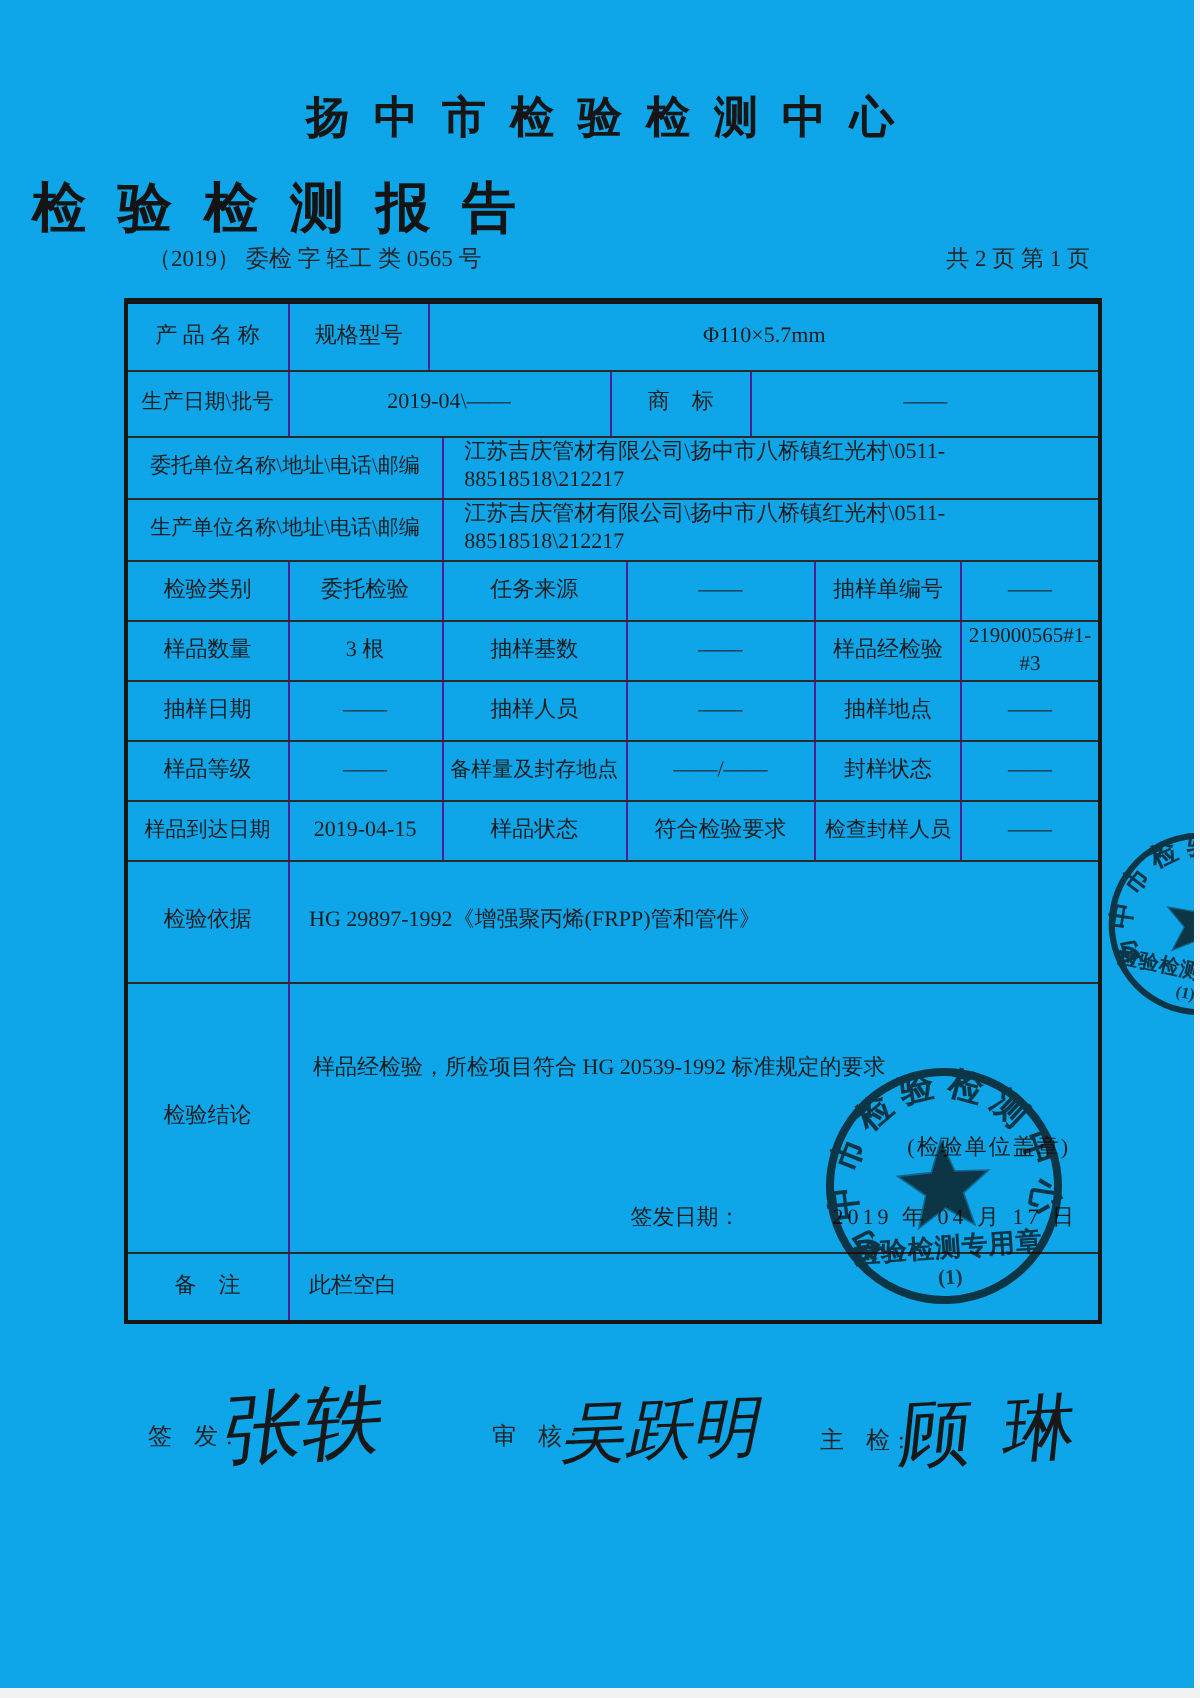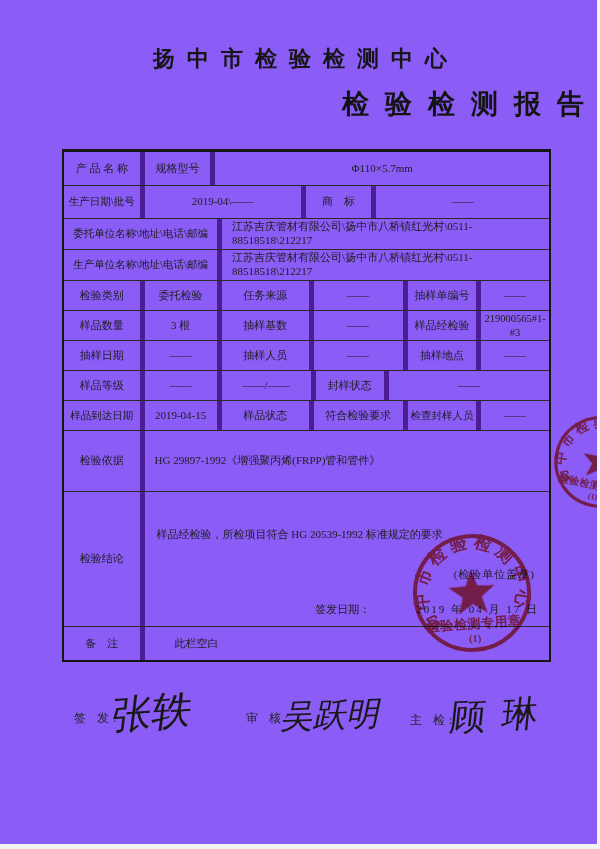--- a/index.html
+++ b/index.html
@@ -1,42 +1,42 @@
 <!DOCTYPE html>
 <html><head>
 <meta charset="utf-8">
 <style>
   html,body{margin:0;padding:0;background:#ffffff;}
   .page{
-    position:relative;width:600px;height:849px;background:#8b5cf6;overflow:hidden;
+    position:relative;width:600px;height:849px;background:#0ea5e9;overflow:hidden;
     font-family:"Liberation Serif","DejaVu Serif",serif;color:#1c1c1c;
   }
   
   .org-title{
     position:absolute;top:44px;left:0;width:100%;text-align:center;
     font-size:22px;font-weight:bold;letter-spacing:12px;text-indent:12px;color:#161616;
   }
   .report-title{
-    position:absolute;top:86px;left:0;width:100%;text-align:right;
+    position:absolute;top:86px;left:0;width:100%;text-align:left;
     font-size:27px;font-weight:bold;letter-spacing:16px;text-indent:16px;color:#141414;
   }
   .subheader{
     position:absolute;top:122px;left:0;width:100%;box-sizing:border-box;
     padding:0 55px 0 74px;display:flex;justify-content:space-between;
     font-size:11.5px;color:#242424;
   }
   
   .tbl{
     position:absolute;left:62px;top:149px;width:489px;box-sizing:border-box;
     border:2px solid #161616;border-top-width:3px;background:transparent;
   }
   .tr{display:flex;border-bottom:1px solid #2a2a2a;box-sizing:border-box;}
-  .tr:last-child{border-bottom:none;gap:20px;}
+  .tr:last-child{border-bottom:none;}
   .td{
-    box-sizing:border-box;border-right:5px solid #4c1d95;
+    box-sizing:border-box;border-right:1px solid #4c1d95;
     display:flex;align-items:center;justify-content:center;text-align:center;
     font-size:11px;line-height:1.25;padding:1px 2px;color:#1d1d1d;overflow:hidden;
   }
   .td:last-child{border-right:none;}
   .td.left{justify-content:flex-start;text-align:left;padding-left:10px;}
   .td.small{font-size:10.5px;}
   
   .wA1{width:16.6%}.wA2{width:33.2%}.wA3{width:14.6%}.wA4{flex:1}
   .wB1{width:32.6%}.wB2{flex:1}
   .wC1{width:16.6%}.wC2{width:15.9%}.wC3{width:19.0%}.wC4{width:19.4%}.wC5{width:15.1%}.wC6{flex:1}
@@ -69,20 +69,24 @@
   .scan-edge-bottom{position:absolute;left:0;right:0;bottom:0;height:5px;background:#f2f2f3;}
   .scan-edge-right{position:absolute;top:0;bottom:0;right:0;width:3px;background:#f5f5f5;}
 </style>
 </head>
 <body>
 
 <div class="page">
 
   <div class="org-title">扬中市检验检测中心</div>
   <div class="report-title">检验检测报告</div>
+  <div class="subheader">
+    <span>（2019） 委检 字 轻工 类 0565 号</span>
+    <span>共 2 页 第 1 页</span>
+  </div>
 
   <div class="tbl">
 
     <div class="tr" style="height:34px">
       <div class="td wA1">产 品 名 称</div>
       <div class="td wA3">规格型号</div>
       <div class="td wA4">Φ110×5.7mm</div>
     </div>
 
     <div class="tr" style="height:33px">
@@ -125,20 +129,21 @@
       <div class="td wC2">——</div>
       <div class="td wC3">抽样人员</div>
       <div class="td wC4">——</div>
       <div class="td wC5">抽样地点</div>
       <div class="td wC6">——</div>
     </div>
 
     <div class="tr" style="height:30px">
       <div class="td wC1">样品等级</div>
       <div class="td wC2">——</div>
+      <div class="td wC3 small">备样量及封存地点</div>
       <div class="td wC4">——/——</div>
       <div class="td wC5">封样状态</div>
       <div class="td wC6">——</div>
     </div>
 
     <div class="tr" style="height:30px">
       <div class="td wC1 small">样品到达日期</div>
       <div class="td wC2">2019-04-15</div>
       <div class="td wC3">样品状态</div>
       <div class="td wC4">符合检验要求</div>

